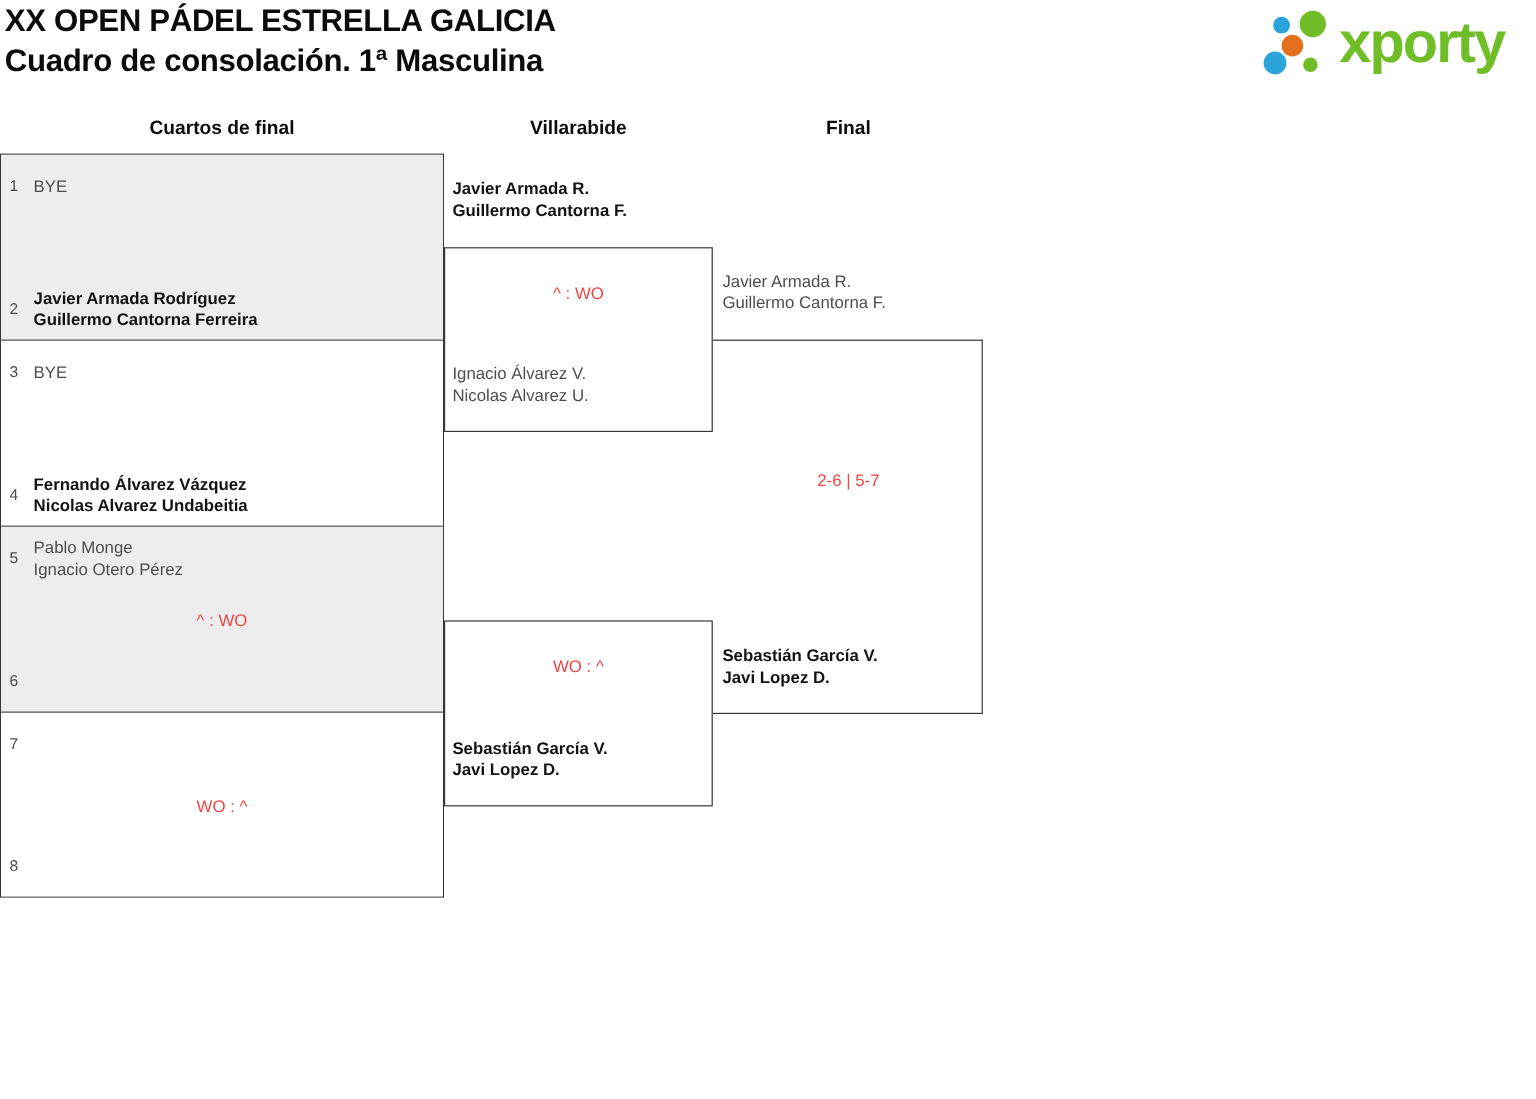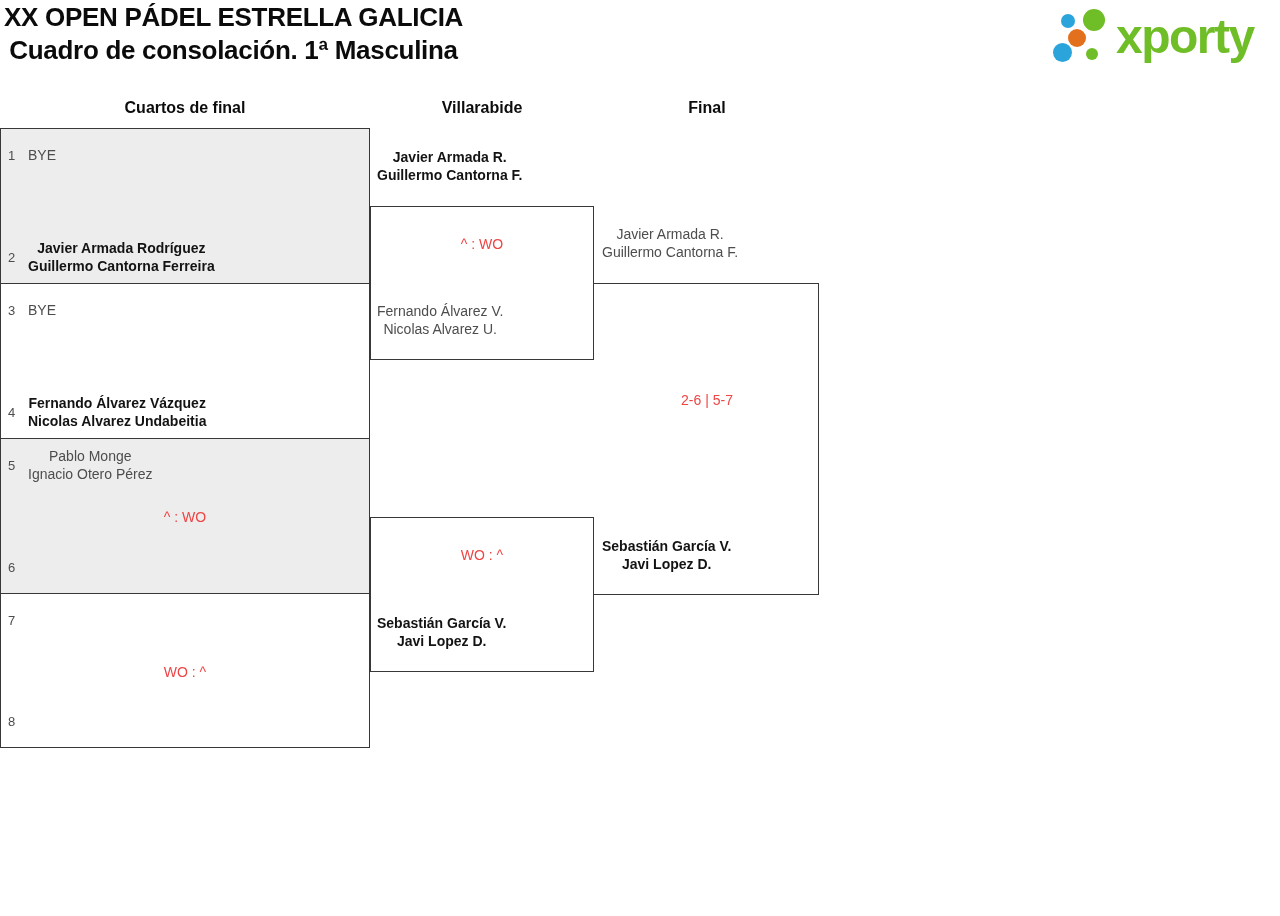--- a/index.html
+++ b/index.html
@@ -3,21 +3,20 @@
 <meta charset="utf-8">
 <style>
   html, body { margin: 0; padding: 0; background: #ffffff; }
   .stage {
     position: relative;
     width: 1280px;
     height: 916px;
     background: #ffffff;
     font-family: "Liberation Sans", sans-serif;
     overflow: hidden;
-    text-align: center;
   }
 
   
   .title-block {
     position: absolute;
     left: 4px;
     top: 1px;
     font-size: 26px;
     line-height: 33px;
     font-weight: bold;
@@ -191,21 +190,21 @@
   <div class="seed" style="left:8px; top:620px;">7</div>
   <div class="score" style="left:185px; top:672px;">WO : ^</div>
   <div class="seed" style="left:8px; top:721px;">8</div>
 
   <div class="team winner" style="left:377px; top:166px;">
     <div>Javier Armada R.</div>
     <div>Guillermo Cantorna F.</div>
   </div>
   <div class="score" style="left:482px; top:244px;">^ : WO</div>
   <div class="team" style="left:377px; top:320px;">
-    <div>Fernando Álvarez V.</div>
+    <div>Ignacio Álvarez V.</div>
     <div>Nicolas Alvarez U.</div>
   </div>
 
   <div class="score" style="left:482px; top:555px;">WO : ^</div>
   <div class="team winner" style="left:377px; top:632px;">
     <div>Sebastián García V.</div>
     <div>Javi Lopez D.</div>
   </div>
 
   <div class="team" style="left:602px; top:243px;">

